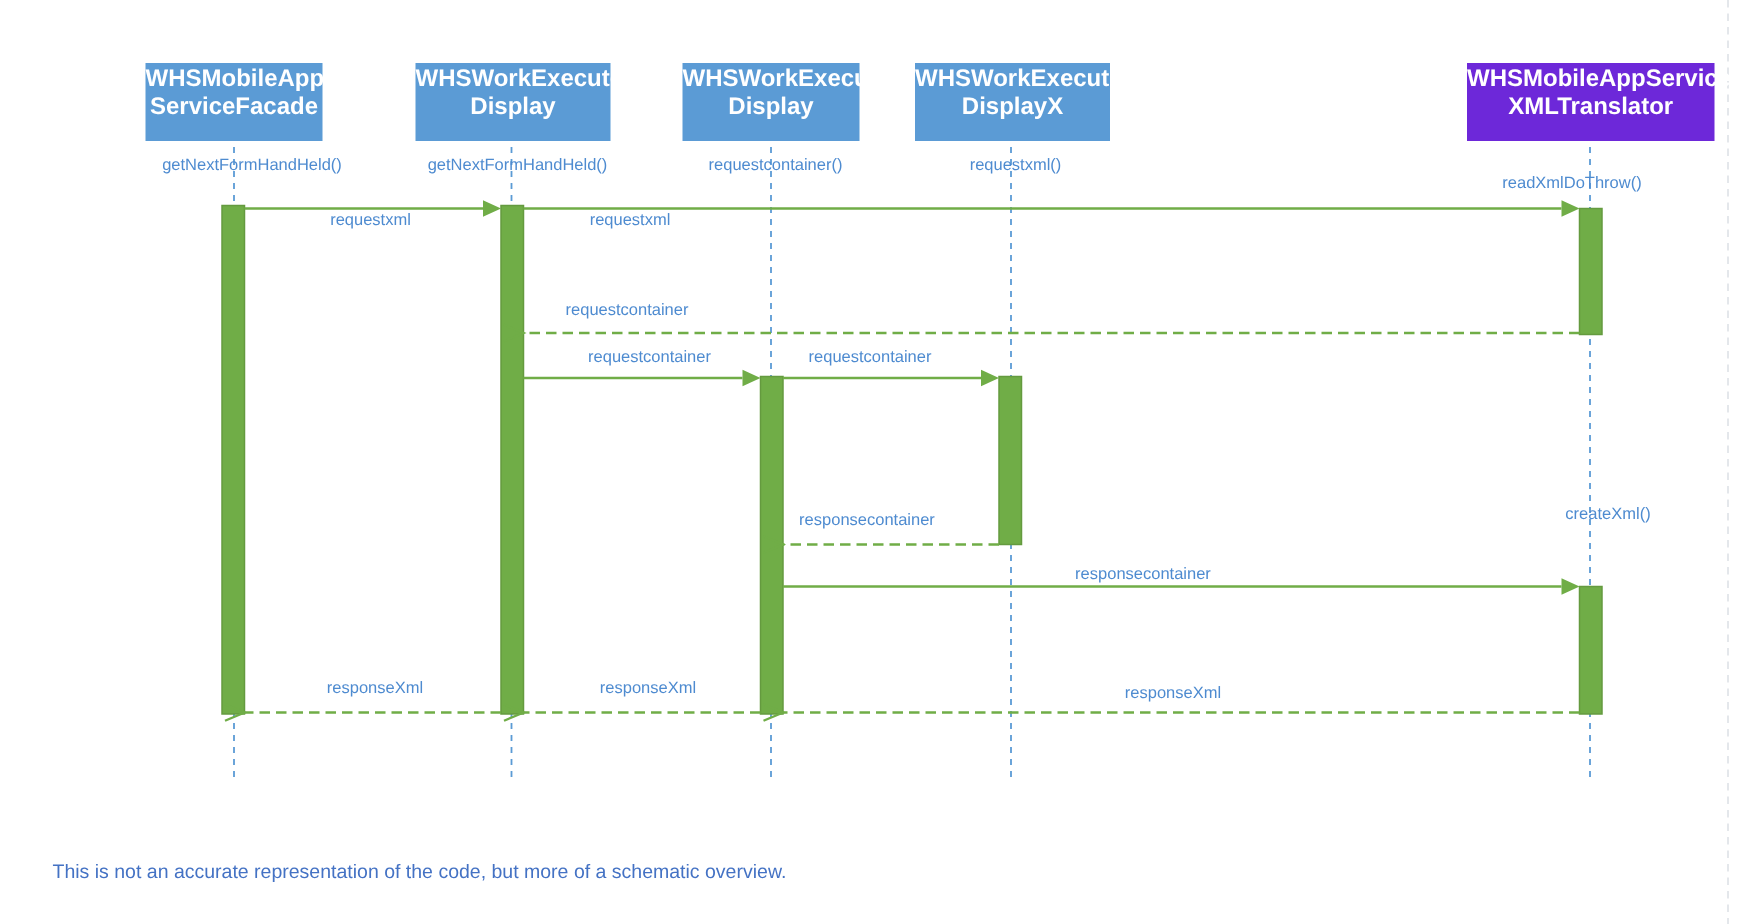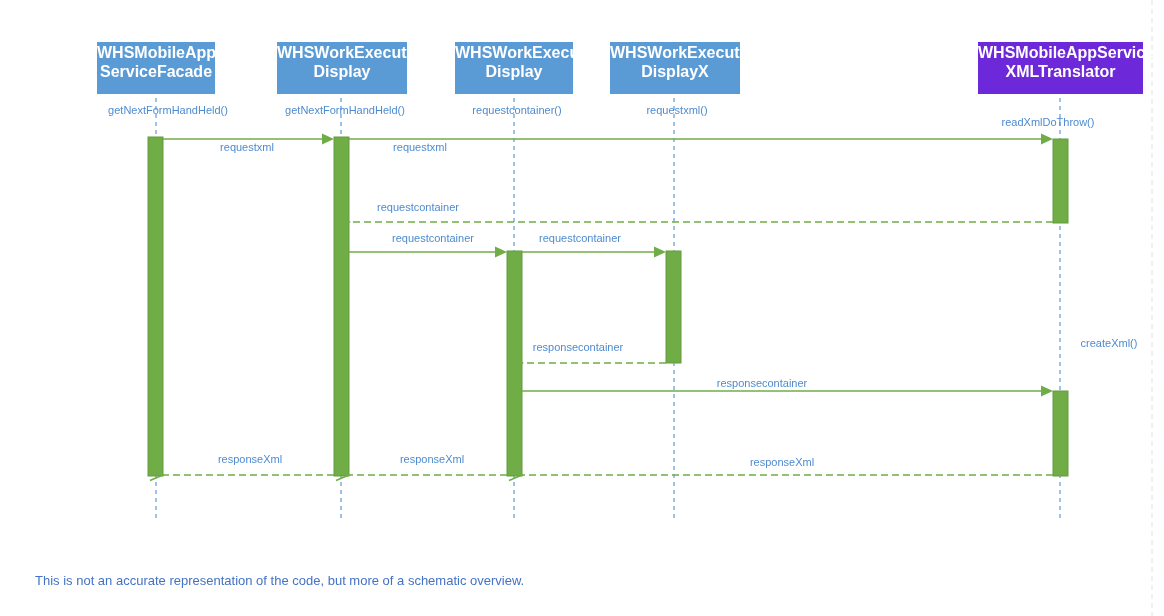--- a/index.html
+++ b/index.html
@@ -98,14 +98,14 @@
     <div class="msg-label" style="left: 578px; top: 341px; color: rgb(78, 139, 208);">responsecontainer</div>
     <div class="msg-label" style="left: 762px; top: 377px; color: rgb(78, 139, 208);">responsecontainer</div>
     <div class="msg-label" style="left: 250px; top: 453px; color: rgb(78, 139, 208);">responseXml</div>
     <div class="msg-label" style="left: 432px; top: 453px; color: rgb(78, 139, 208);">responseXml</div>
     <div class="msg-label" style="left: 782px; top: 456px; color: rgb(78, 139, 208);">responseXml</div>
     <div class="call-label" style="left: 168px; top: 104px; color: rgb(78, 139, 208); text-align: right;">getNextFormHandHeld()</div>
     <div class="call-label" style="left: 345px; top: 104px; color: rgb(78, 139, 208);">getNextFormHandHeld()</div>
     <div class="call-label" style="left: 517px; top: 104px; color: rgb(78, 139, 208);">requestcontainer()</div>
     <div class="call-label" style="left: 677px; top: 104px; color: rgb(78, 139, 208);">requestxml()</div>
     <div class="call-label" style="left: 1048px; top: 104px; color: rgb(78, 139, 208); margin-top: 12px;">readXmlDoThrow()</div>
-    <div class="call-label" style="left: 1072px; top: 337px; color: rgb(78, 139, 208); margin-left: 37px;">createXml()</div>
+    <div class="call-label" style="left: 1072px; top: 337px; color: rgb(78, 139, 208);">createXml()</div>
   </div>
 
 </body></html>

